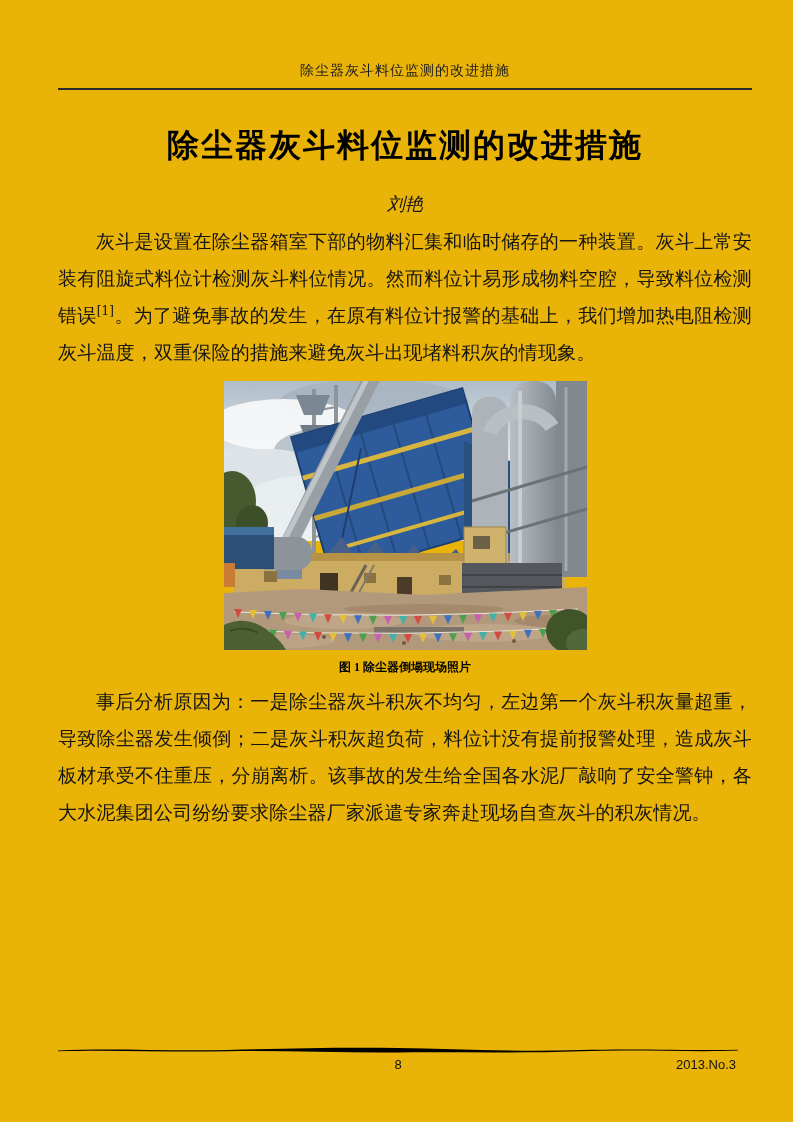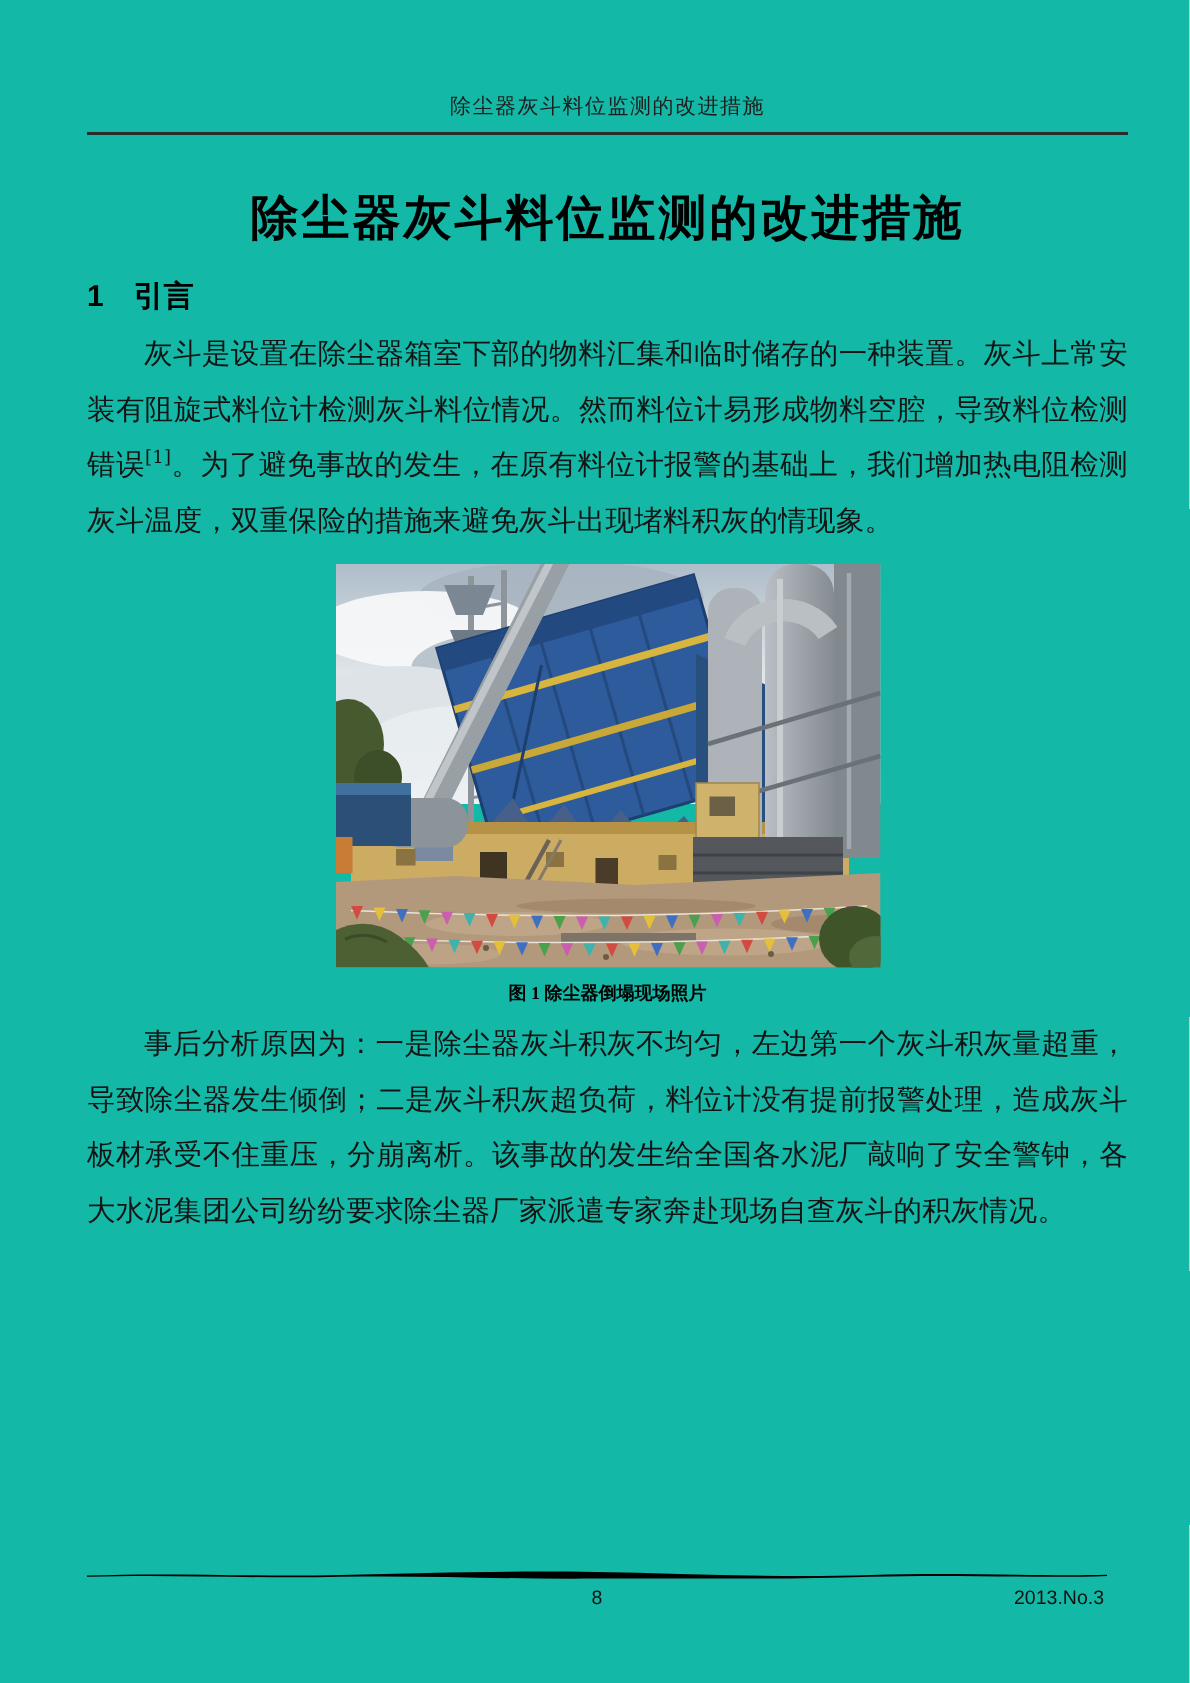--- a/index.html
+++ b/index.html
@@ -1,21 +1,21 @@
 <!DOCTYPE html>
 <html><head>
 <meta charset="utf-8">
 <style>
   * { box-sizing: border-box; }
   html,body { margin:0; padding:0; background:#ffffff; }
   .page {
     position: relative;
     width: 793px; height: 1122px;
     margin: 0 auto;
-    background: #14b8a6;
+    background: #eab308;
     padding: 62px 41px 0 58px;
     font-family: "DejaVu Serif", "Liberation Serif", serif;
     color: #141414;
     overflow: hidden;
   }
   
   .running-title {
     text-align: center;
     font-size: 14px;
     letter-spacing: 1px;
@@ -104,22 +104,22 @@
 <body>
 
 <div class="page">
 
   <div>
     <div class="running-title">除尘器灰斗料位监测的改进措施</div>
     <div class="header-rule"></div>
   </div>
 
   <h1 class="doc-title">除尘器灰斗料位监测的改进措施</h1>
-
-  <h2 class="section-heading">1　引言</h2>
+  <div class="author">刘艳</div>
+
   <p class="body-par"><span>灰斗是设置在除尘器箱室下部的物料汇集和临时储存的一种装置。灰斗上常安装有阻旋式料位计检测灰斗料位情况。然而料位计易形成物料空腔，导致料位检测错误</span><sup>[1]</sup><span>。为了避免事故的发生，在原有料位计报警的基础上，我们增加热电阻检测灰斗温度，双重保险的措施来避免灰斗出现堵料积灰的情现象。</span></p>
 
 
   <div class="figure-block">
     <span class="photo-frame">
       
       <svg width="363" height="269" viewBox="0 0 363 269">
         <defs>
           <linearGradient id="sky" x1="0" y1="0" x2="0" y2="1">
             <stop offset="0" stop-color="#aebdc9"></stop>

